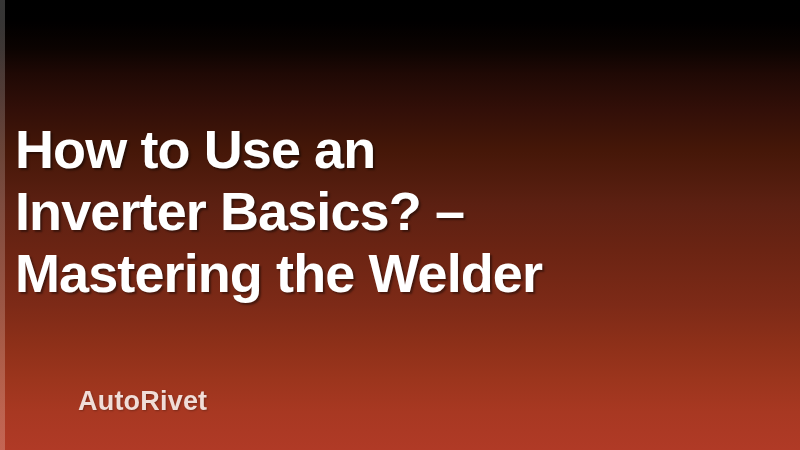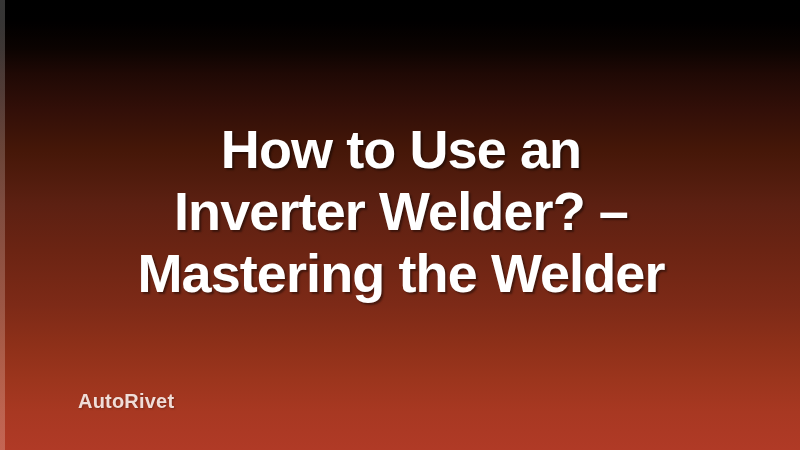--- a/index.html
+++ b/index.html
@@ -59,22 +59,22 @@
     );
     pointer-events: none;
   }
 
   
   #hero-title {
     position: absolute;
     left: 0;
     right: 0;
     top: 118px;
-    text-align: center;
-    padding-left: 2px;
+    text-align: left;
+    padding-left: 15px;
   }
 
   .title-line {
     display: block;
     color: #ffffff;
     font-family: "Liberation Sans", sans-serif;
     font-weight: bold;
     font-size: 54px;
     line-height: 62px;
     letter-spacing: -0.9px;
@@ -87,38 +87,38 @@
     position: absolute;
     left: 78px;
     top: 388px;
   }
 
   #brand-name {
     display: block;
     color: #f0ddd8;
     font-family: "Liberation Sans", sans-serif;
     font-weight: bold;
-    font-size: 20px;
+    font-size: 27px;
     line-height: 26px;
     letter-spacing: 0.2px;
     white-space: nowrap;
     text-shadow: 1px 1px 2px rgba(0,0,0,0.25);
   }
 </style>
 </head>
 <body>
 
 <div id="hero-card">
 
   <div id="hero-background"></div>
   <div id="left-edge-fade"></div>
 
   <div id="hero-title">
     <span class="title-line">How to Use an</span>
-    <span class="title-line">Inverter Welder? –</span>
+    <span class="title-line">Inverter Basics? –</span>
     <span class="title-line">Mastering the Welder</span>
   </div>
 
   <div id="brand">
     <span id="brand-name">AutoRivet</span>
   </div>
 
 </div>
 
 </body></html>

